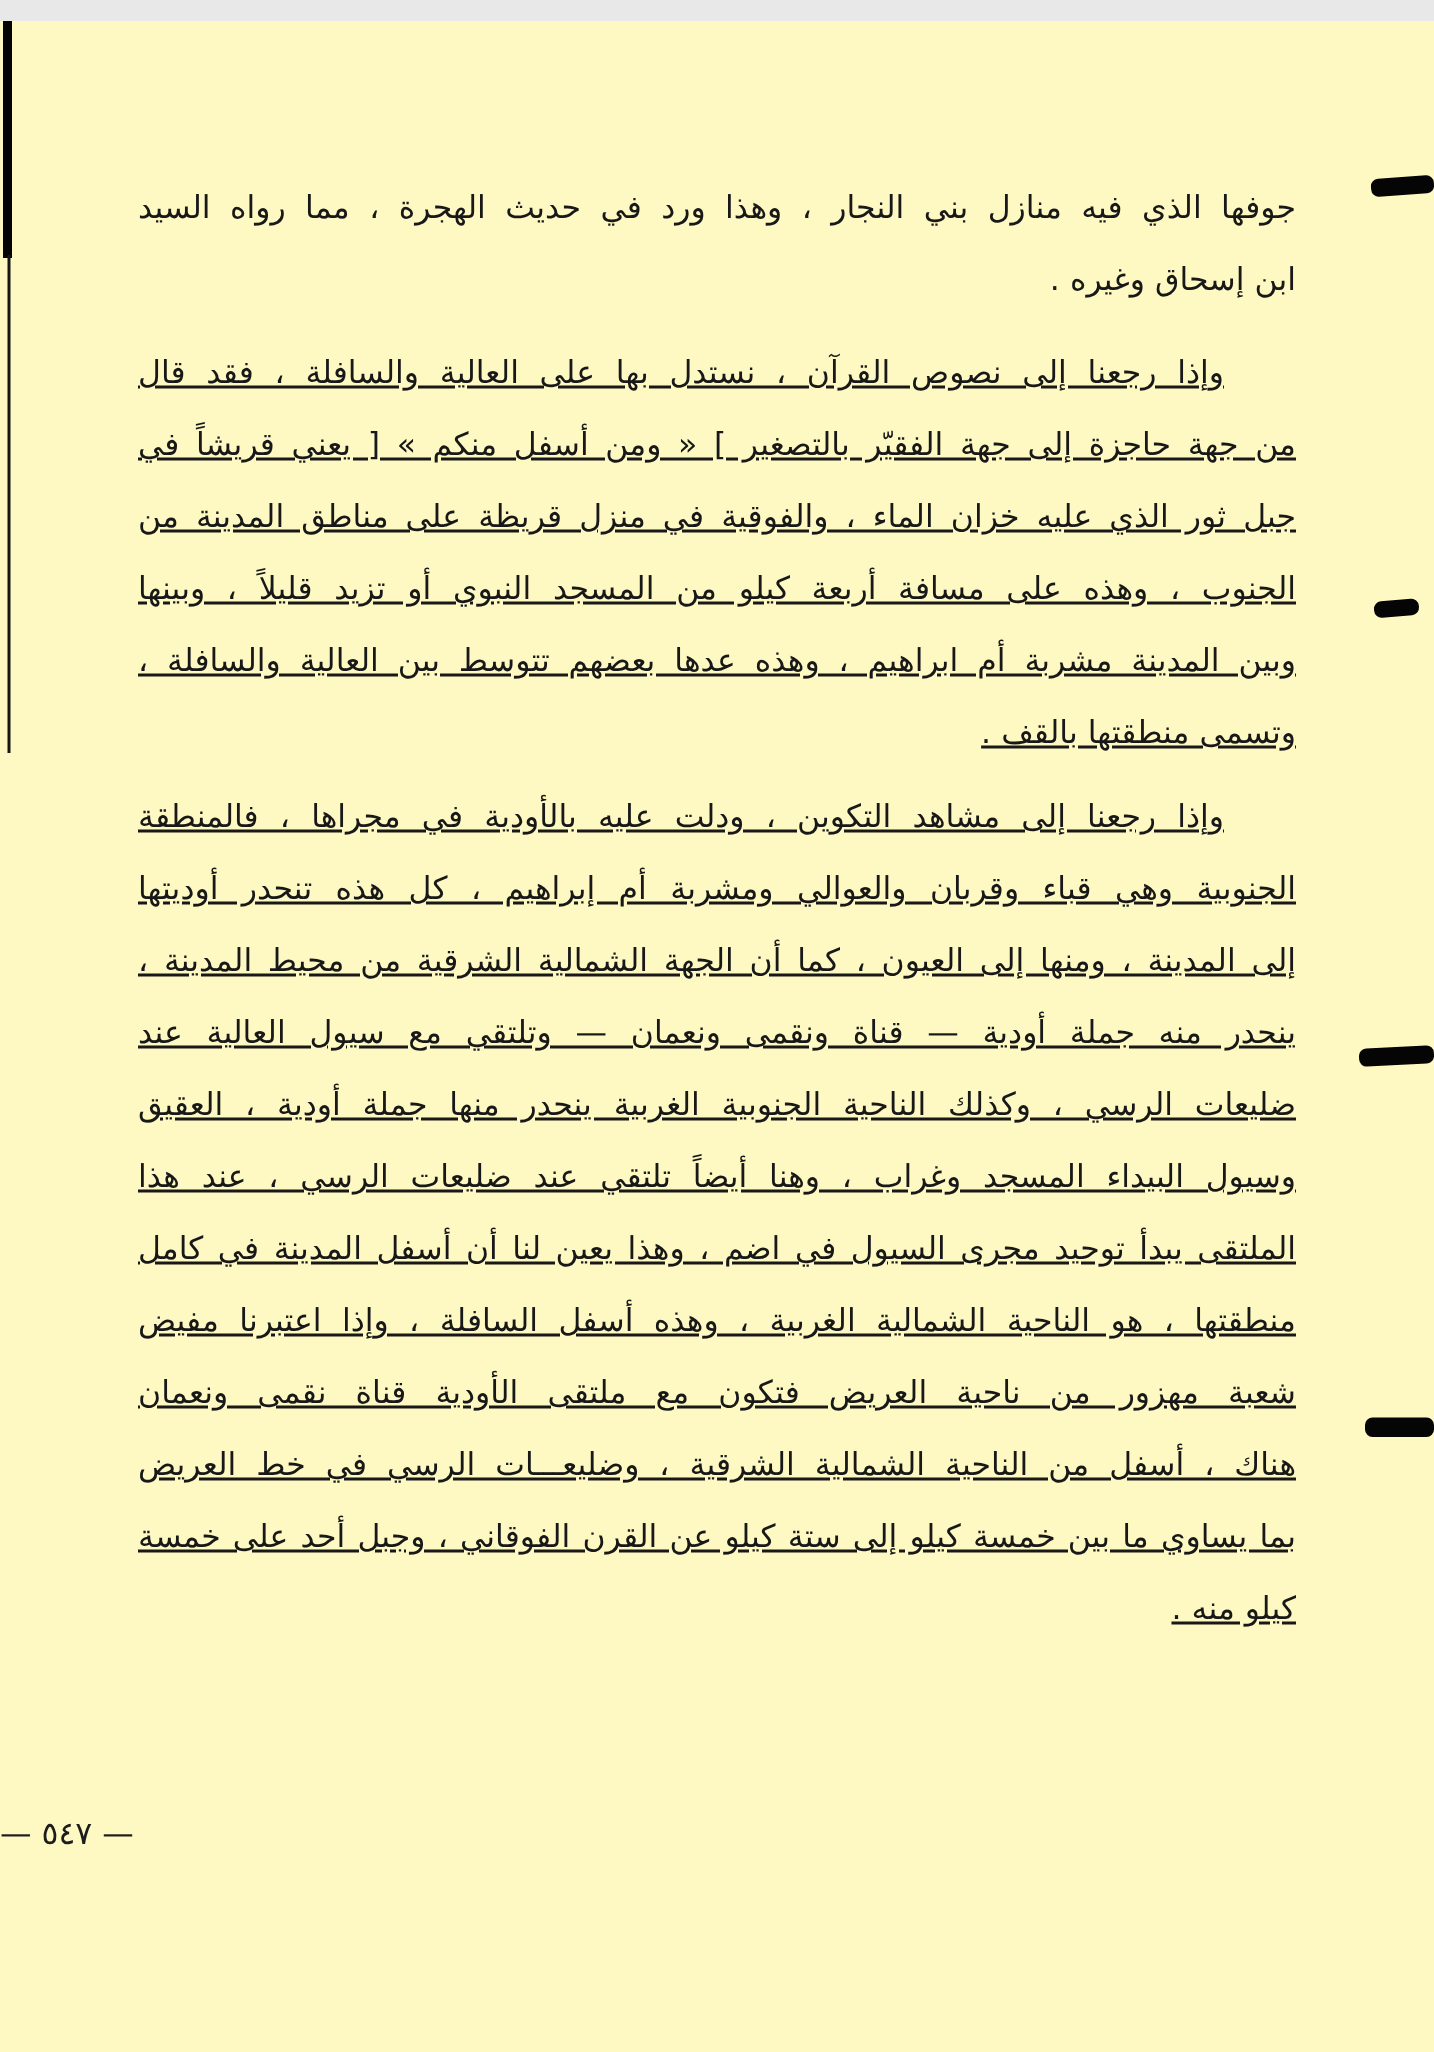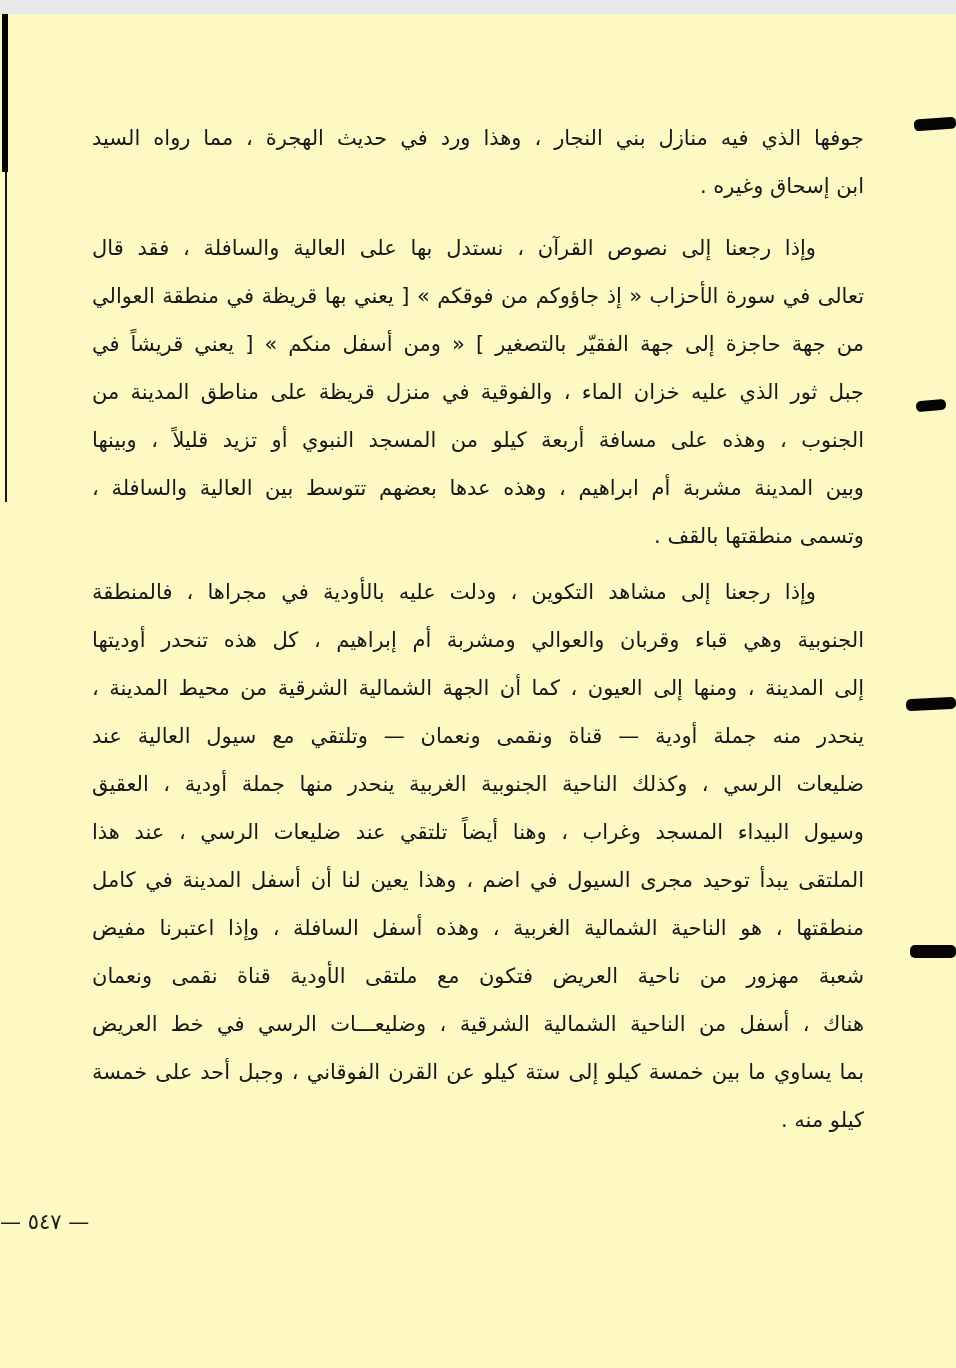--- a/index.html
+++ b/index.html
@@ -14,21 +14,21 @@
     color: #181818;
   }
   .text-block {
     position: absolute;
     top: 100px;
     right: 92px;
     left: 92px;
     direction: rtl;
   }
   .para { margin: 0; }
-  .para + .para { margin-top: 14px; }
+  .para + .para { margin-top: 14px; text-decoration: underline; }
   .para.p3 { margin-top: 8px; }
   .line {
     direction: rtl;
     unicode-bidi: embed;
     font-size: 21px;
     line-height: 48px;
     height: 48px;
     white-space: nowrap;
     text-align: justify;
     text-align-last: justify;
@@ -85,21 +85,20 @@
 
   <div class="text-block">
 
     <div class="para p1">
       <div class="line">جوفها الذي فيه منازل بني النجار ، وهذا ورد في حديث الهجرة ، مما رواه السيد</div>
       <div class="line end">ابن إسحاق وغيره .</div>
     </div>
 
     <div class="para p2">
       <div class="line indent">وإذا رجعنا إلى نصوص القرآن ، نستدل بها على العالية والسافلة ، فقد قال</div>
-      <div class="line">تعالى في سورة الأحزاب « إذ جاؤوكم من فوقكم » [ يعني بها قريظة في منطقة العوالي</div>
       <div class="line">من جهة حاجزة إلى جهة الفقيّر بالتصغير ] « ومن أسفل منكم » [ يعني قريشاً في</div>
       <div class="line">جبل ثور الذي عليه خزان الماء ، والفوقية في منزل قريظة على مناطق المدينة من</div>
       <div class="line">الجنوب ، وهذه على مسافة أربعة كيلو من المسجد النبوي أو تزيد قليلاً ، وبينها</div>
       <div class="line">وبين المدينة مشربة أم ابراهيم ، وهذه عدها بعضهم تتوسط بين العالية والسافلة ،</div>
       <div class="line end">وتسمى منطقتها بالقف .</div>
     </div>
 
     <div class="para p3">
       <div class="line indent">وإذا رجعنا إلى مشاهد التكوين ، ودلت عليه بالأودية في مجراها ، فالمنطقة</div>
       <div class="line">الجنوبية وهي قباء وقربان والعوالي ومشربة أم إبراهيم ، كل هذه تنحدر أوديتها</div>

